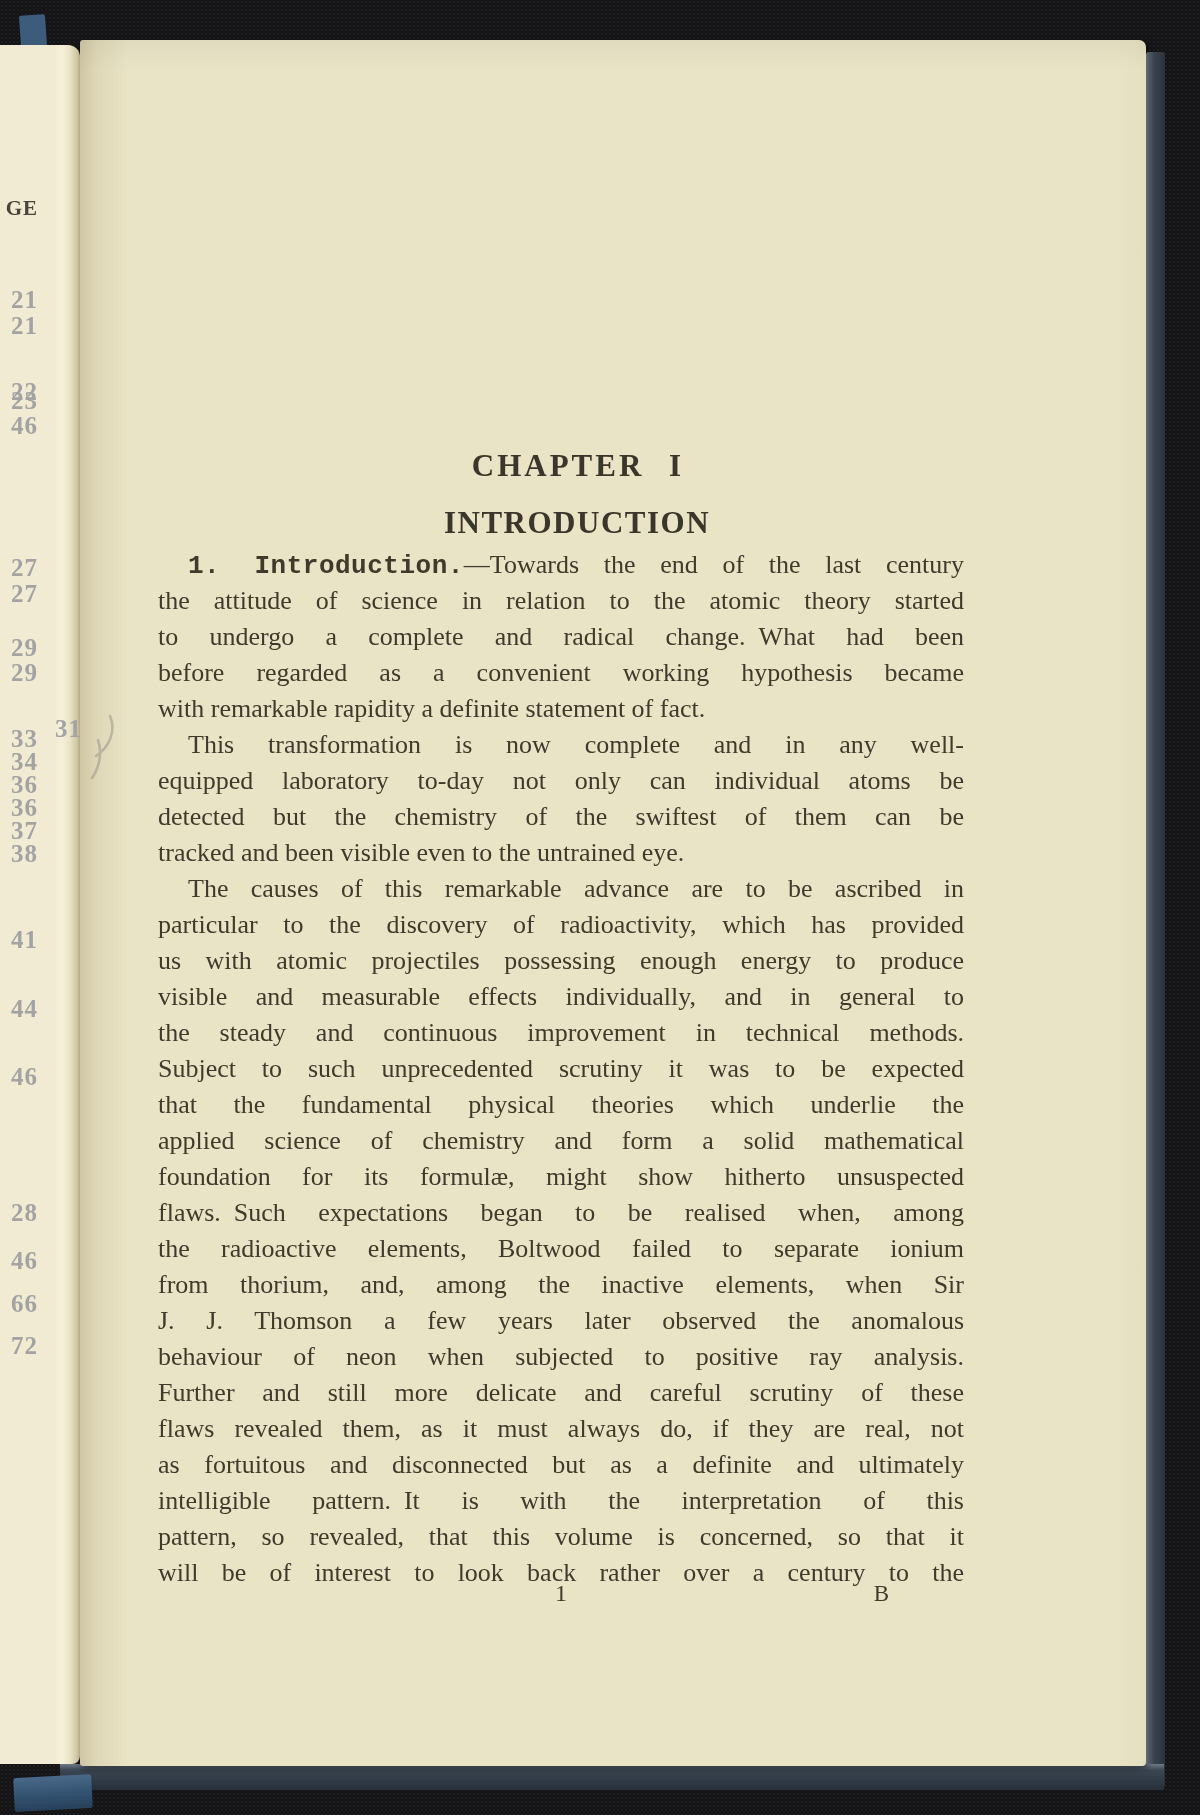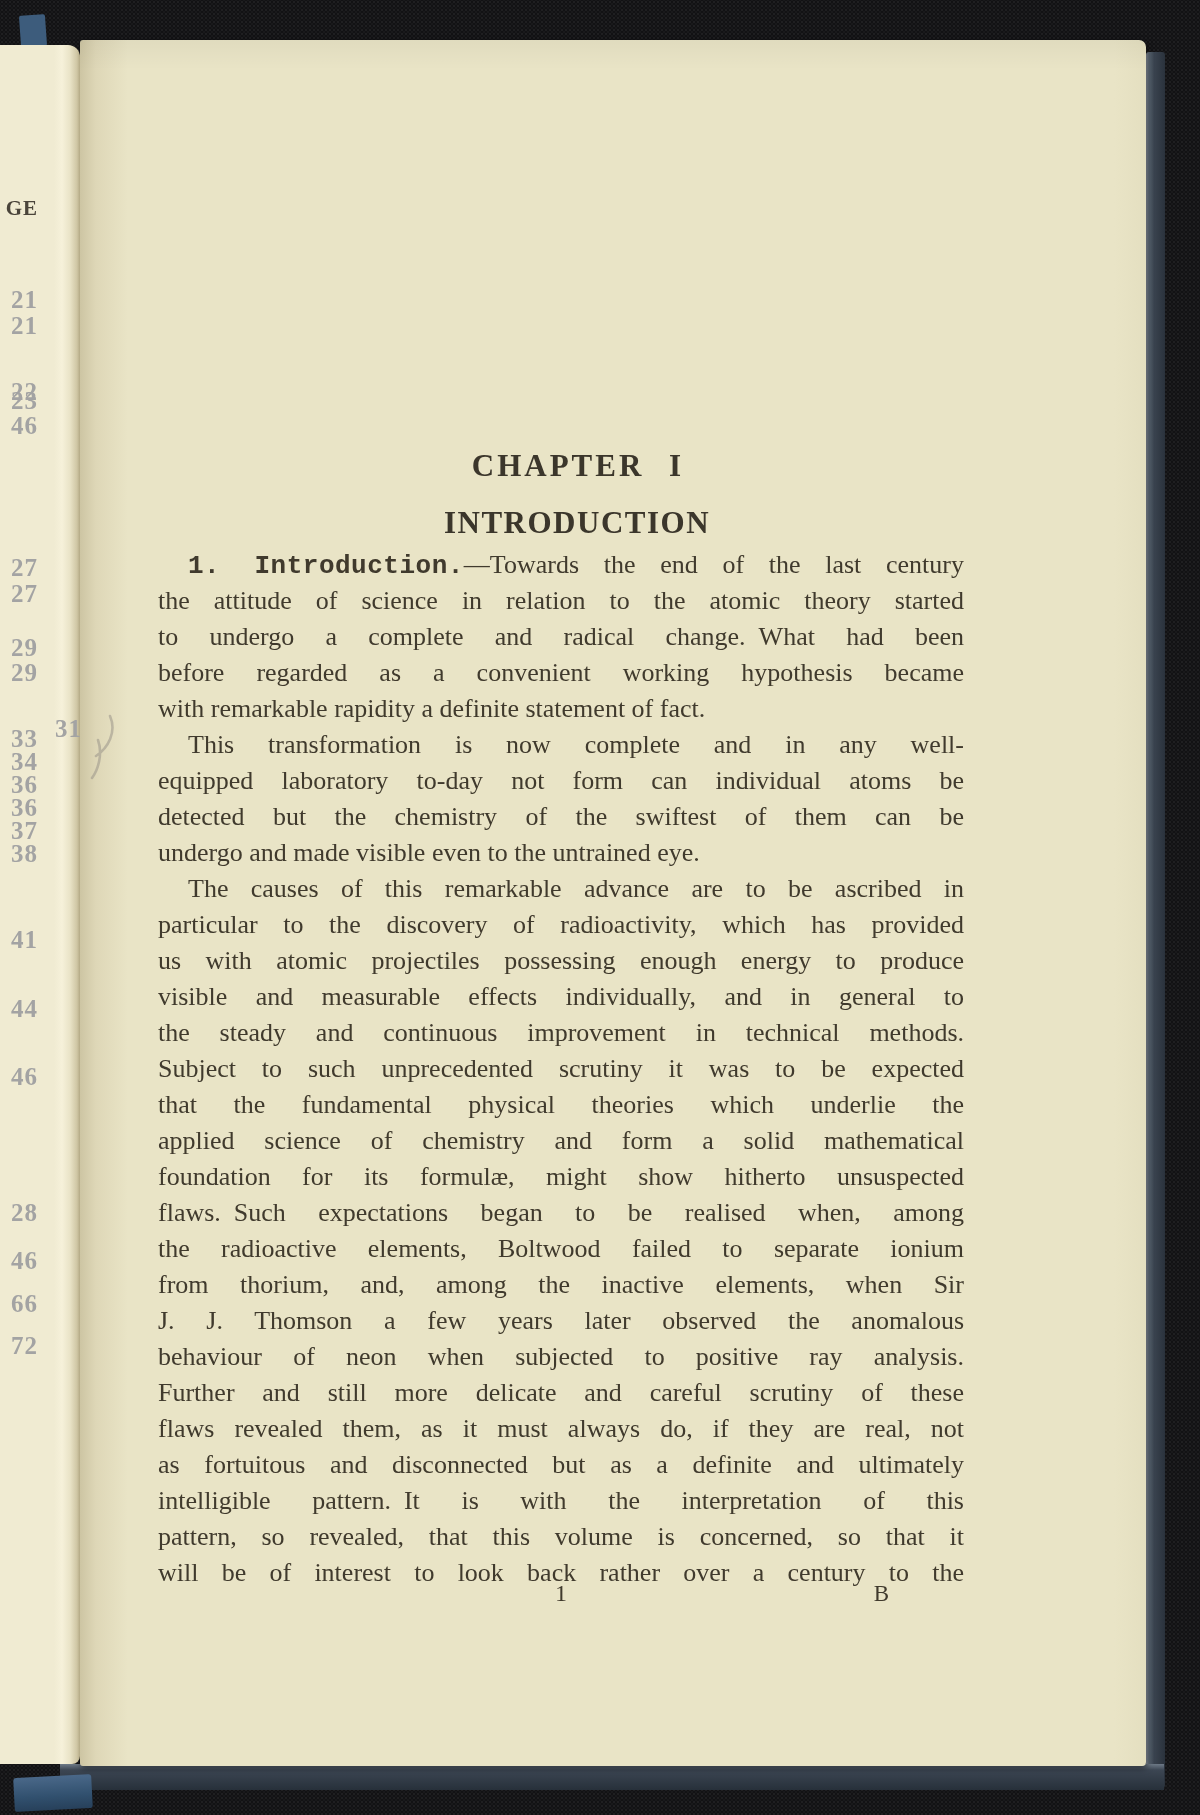--- a/index.html
+++ b/index.html
@@ -127,23 +127,23 @@
 <h1 class="heading1">CHAPTER I</h1>
 <h2 class="heading2">INTRODUCTION</h2>
 
 <div class="body-text">
     <div class="line indent"><b>1. Introduction.</b>—Towards the end of the last century</div>
     <div class="line">the attitude of science in relation to the atomic theory started</div>
     <div class="line">to undergo a complete and radical change. What had been</div>
     <div class="line">before regarded as a convenient working hypothesis became</div>
     <div class="line lastline">with remarkable rapidity a definite statement of fact.</div>
     <div class="line indent">This transformation is now complete and in any well-</div>
-    <div class="line">equipped laboratory to-day not form can individual atoms be</div>
+    <div class="line">equipped laboratory to-day not only can individual atoms be</div>
     <div class="line">detected but the chemistry of the swiftest of them can be</div>
-    <div class="line lastline">undergo and made visible even to the untrained eye.</div>
+    <div class="line lastline">tracked and been visible even to the untrained eye.</div>
     <div class="line indent">The causes of this remarkable advance are to be ascribed in</div>
     <div class="line">particular to the discovery of radioactivity, which has provided</div>
     <div class="line">us with atomic projectiles possessing enough energy to produce</div>
     <div class="line">visible and measurable effects individually, and in general to</div>
     <div class="line">the steady and continuous improvement in technical methods.</div>
     <div class="line">Subject to such unprecedented scrutiny it was to be expected</div>
     <div class="line">that the fundamental physical theories which underlie the</div>
     <div class="line">applied science of chemistry and form a solid mathematical</div>
     <div class="line">foundation for its formulæ, might show hitherto unsuspected</div>
     <div class="line">flaws. Such expectations began to be realised when, among</div>

